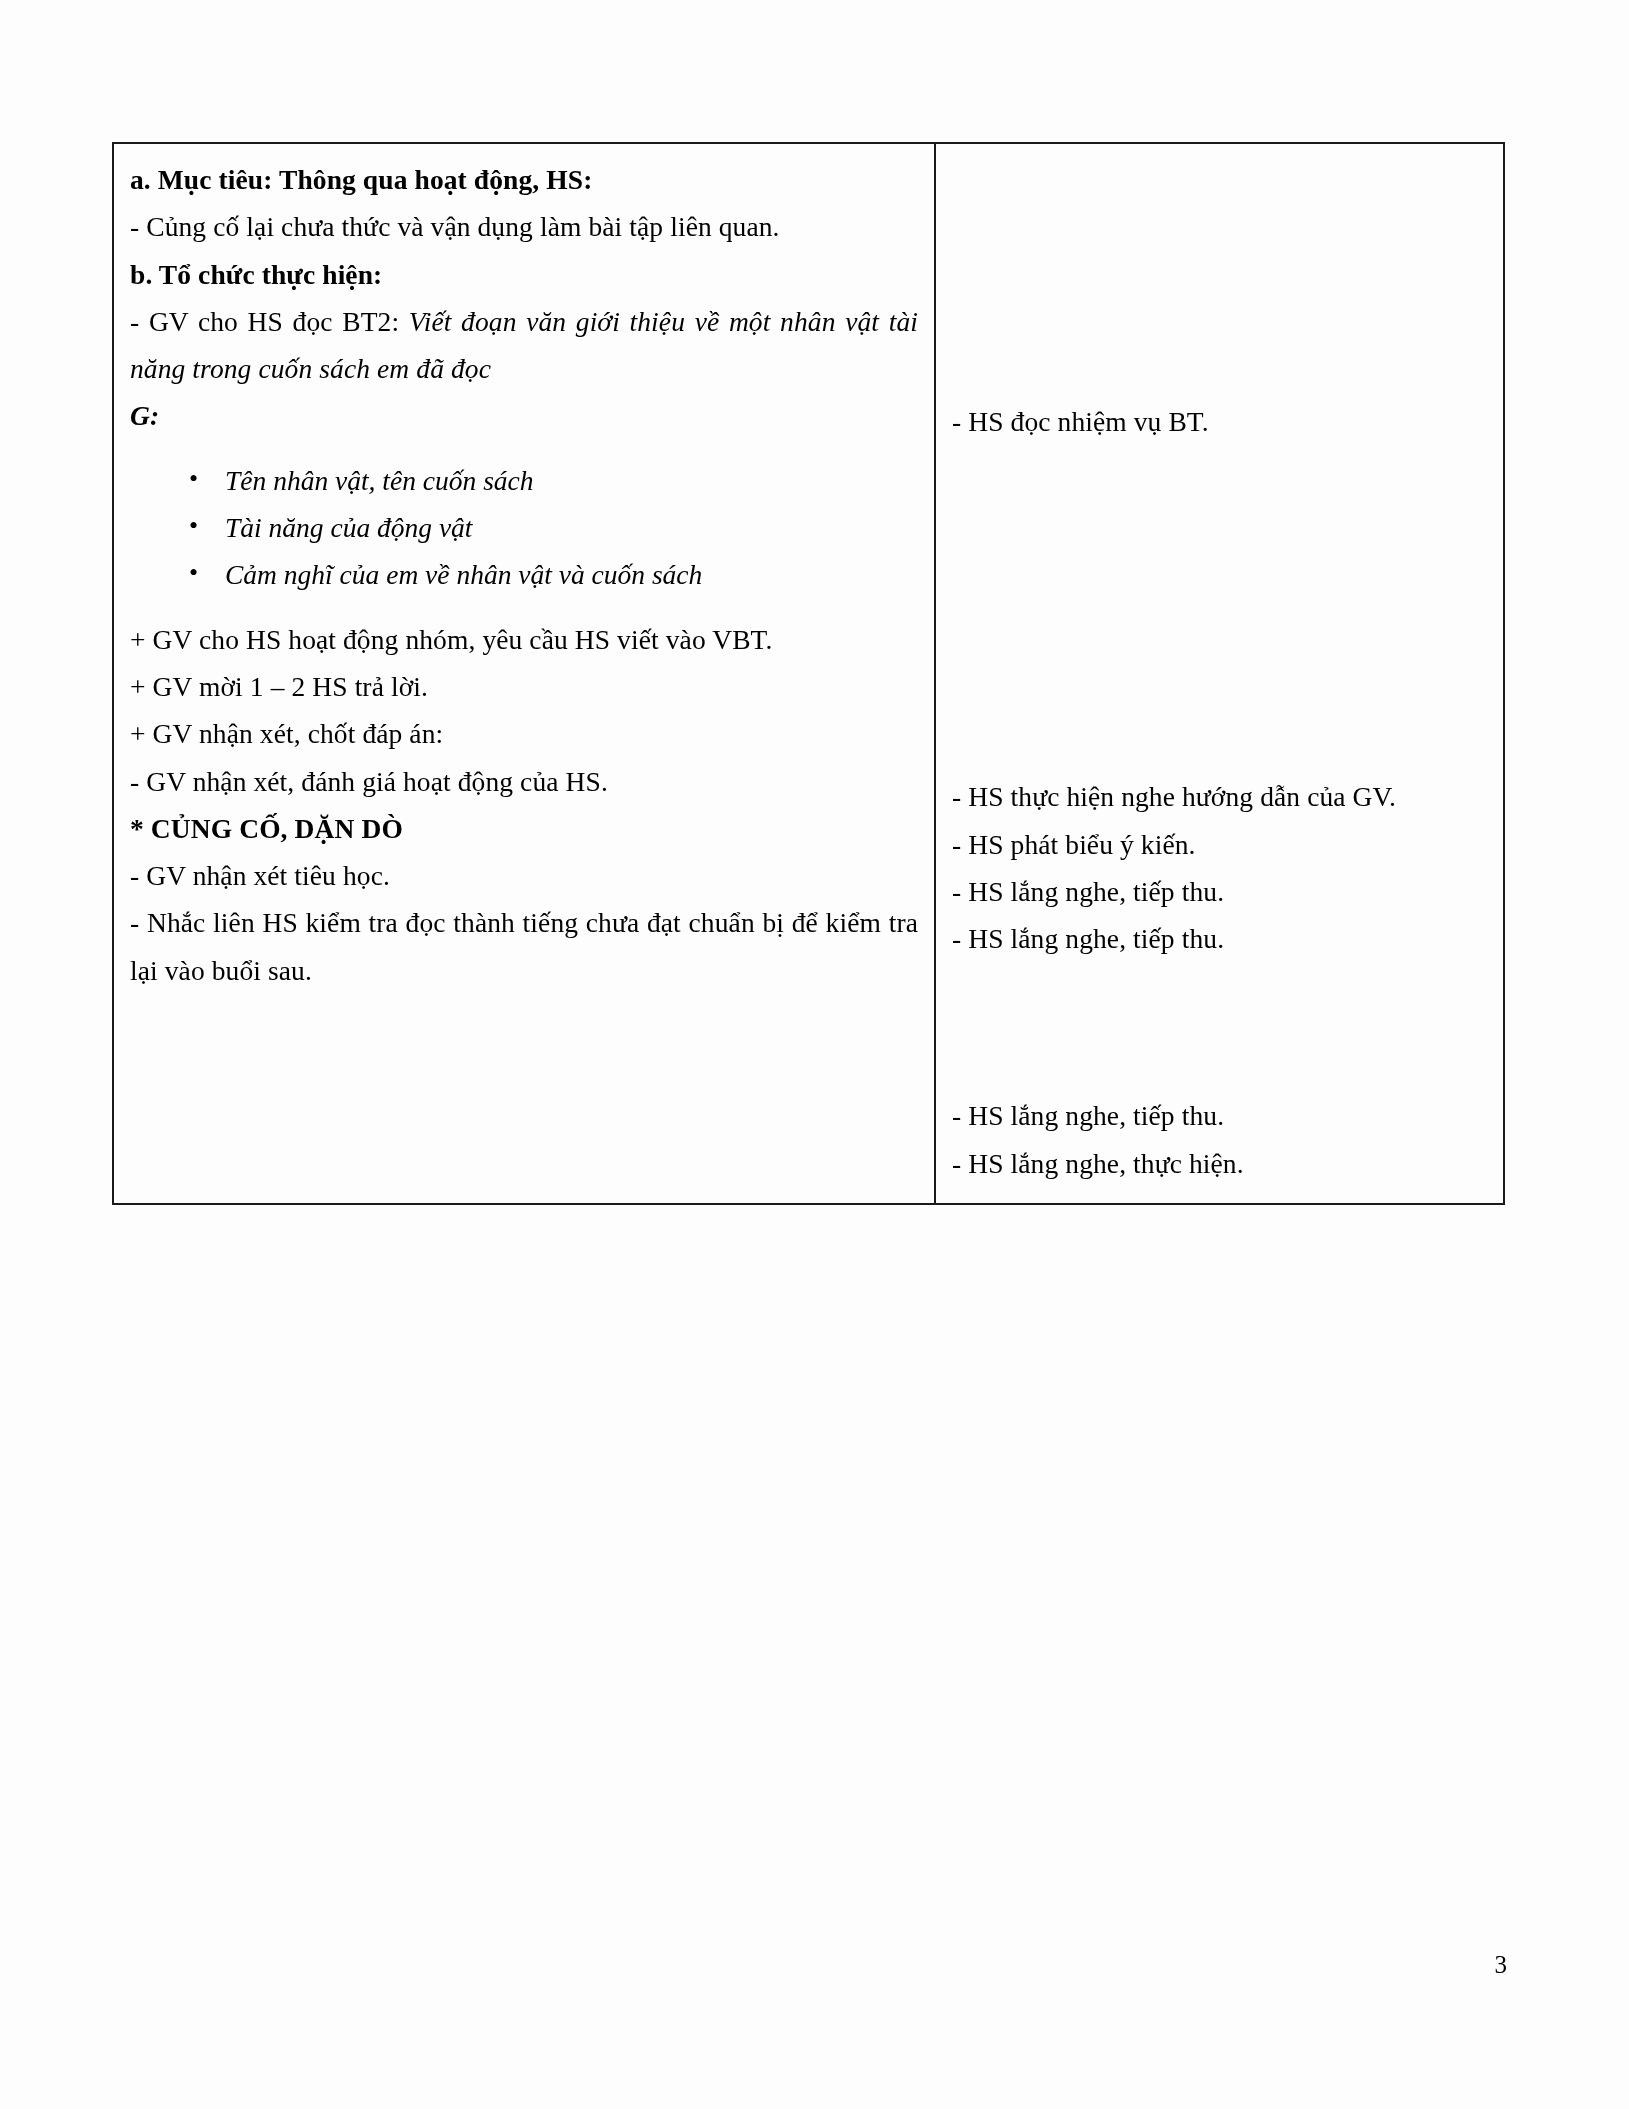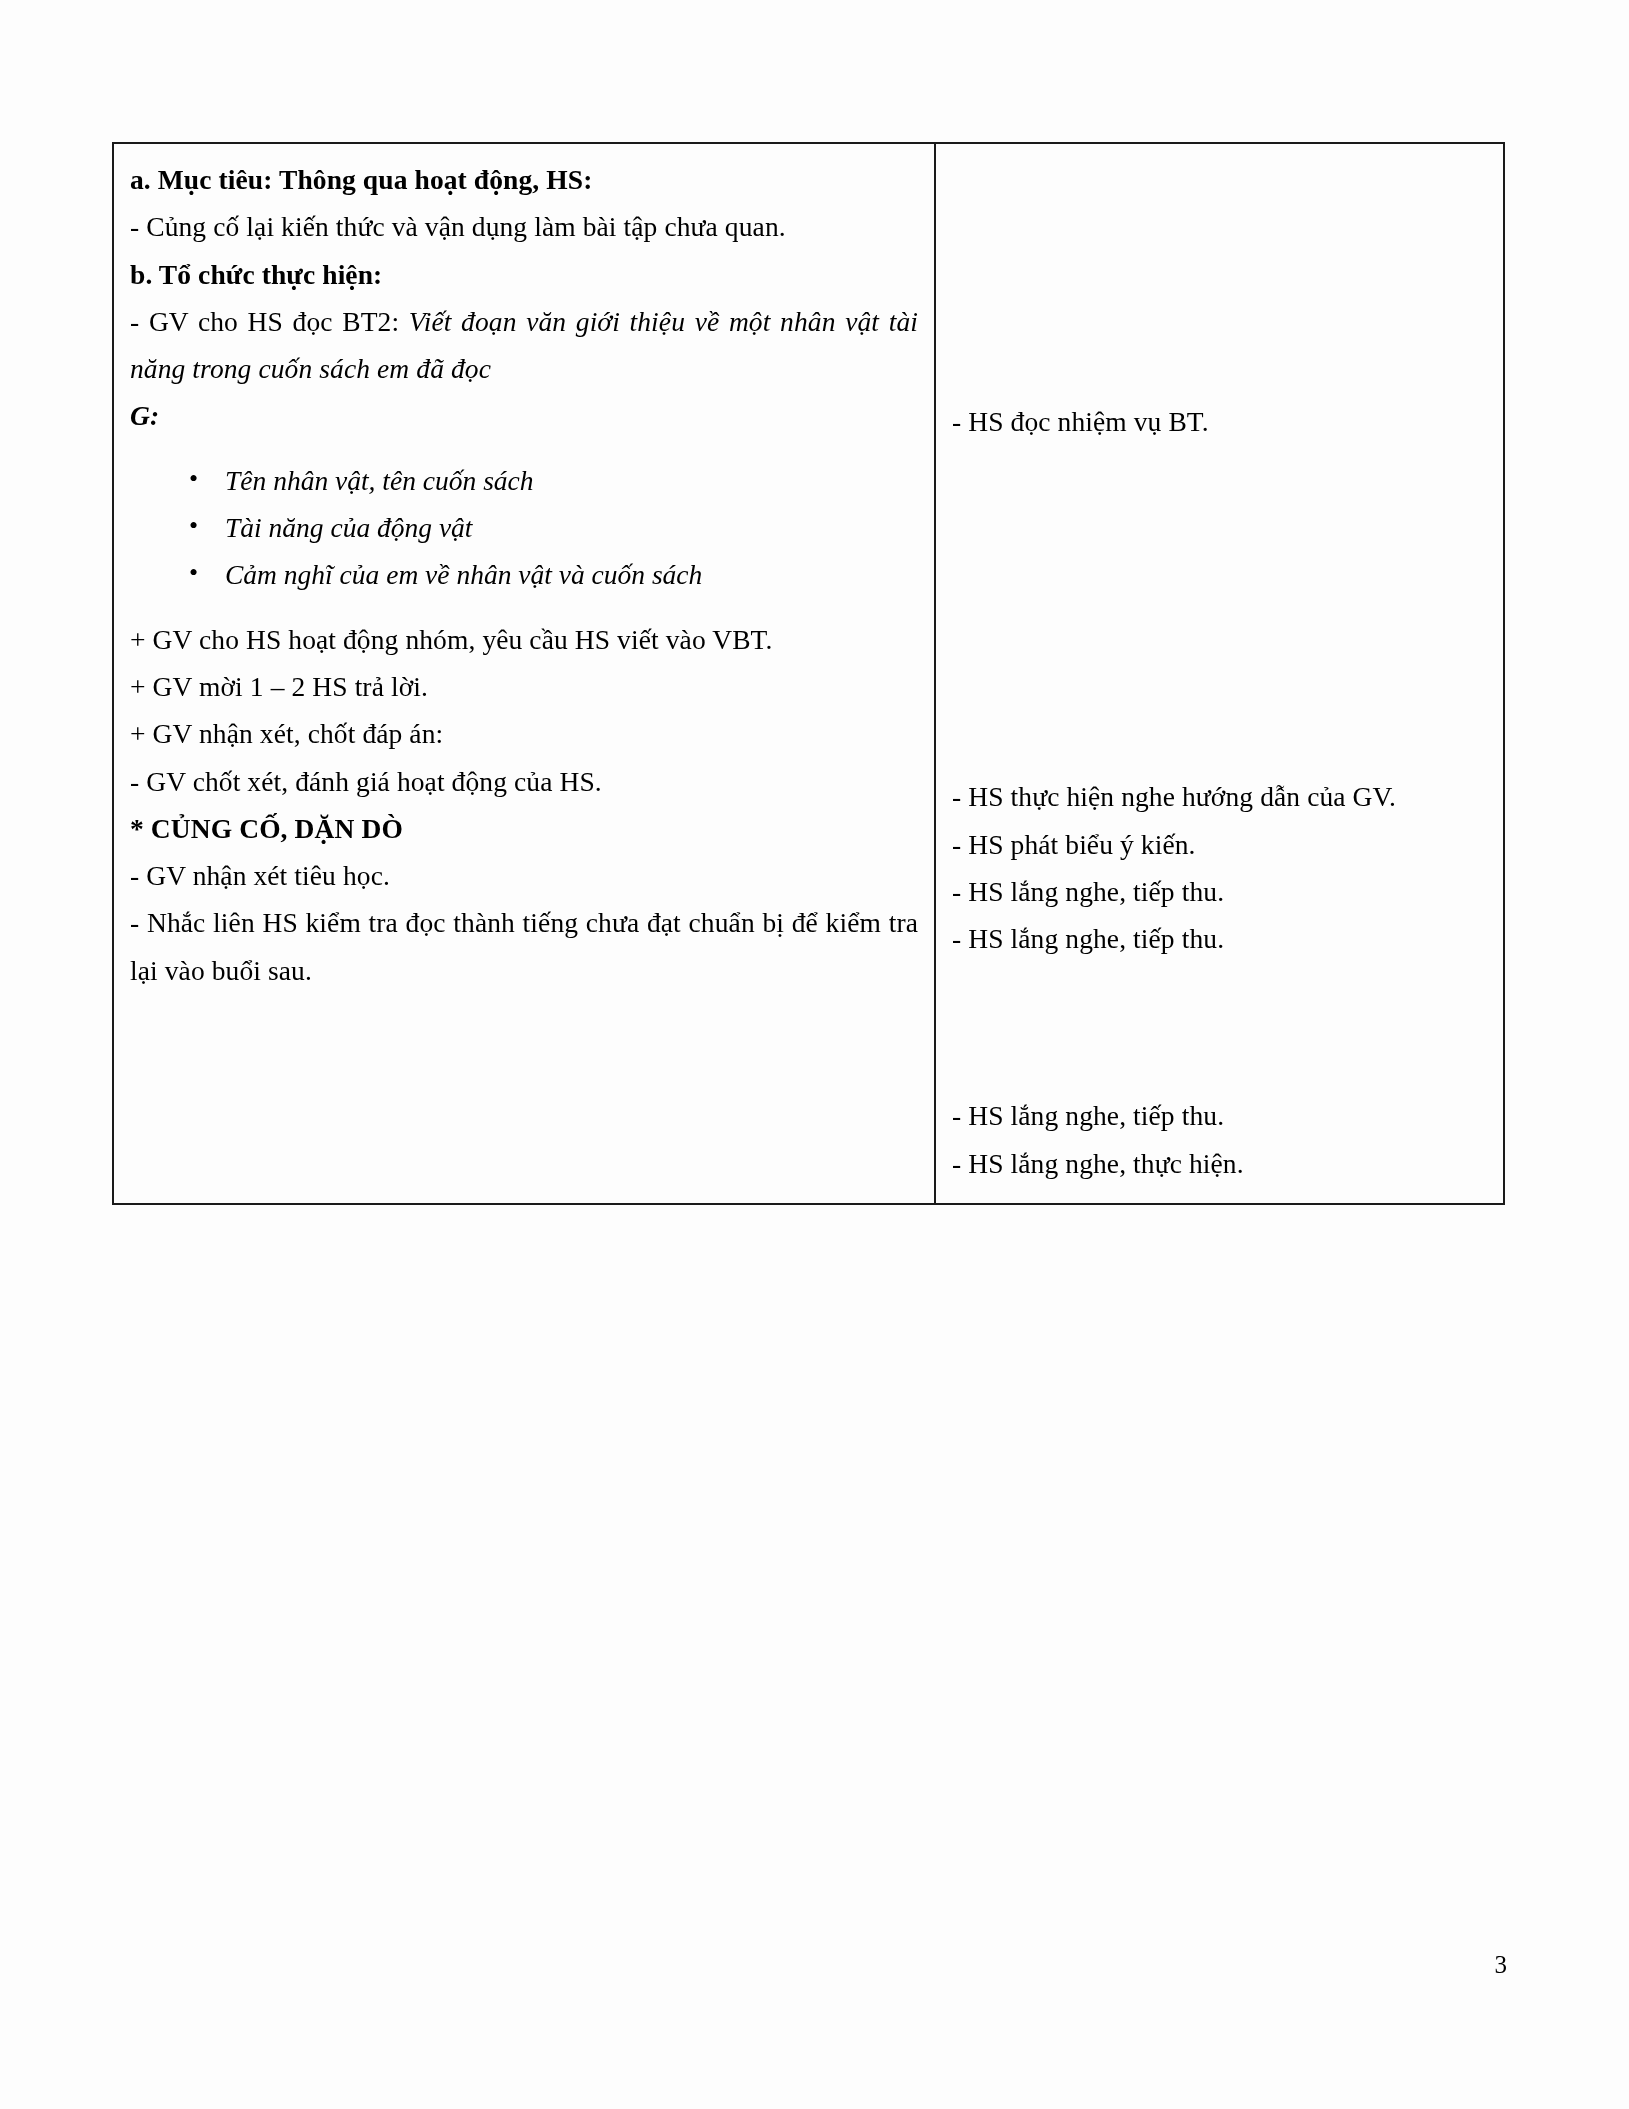--- a/index.html
+++ b/index.html
@@ -103,41 +103,41 @@
 
   <table class="lesson-table">
     <tbody>
         <tr>
 
       <td class="col-left">
         <div class="cell-inner">
 
           <p class="line nojust b">a. Mục tiêu: Thông qua hoạt động, HS:</p>
 
-          <p class="line">- Củng cố lại kiến thức và vận dụng làm bài tập chưa quan.</p>
+          <p class="line">- Củng cố lại chưa thức và vận dụng làm bài tập liên quan.</p>
 
           <p class="line nojust b">b. Tổ chức thực hiện:</p>
 
           <p class="line"><span>- GV cho HS đọc BT2: </span><span class="i">Viết đoạn văn giới thiệu về một nhân vật tài năng trong cuốn sách em đã đọc</span></p>
 
           <p class="line nojust bi">G:</p>
 
           <ul class="bullets">
             <li>Tên nhân vật, tên cuốn sách</li>
             <li>Tài năng của động vật</li>
             <li>Cảm nghĩ của em về nhân vật và cuốn sách</li>
           </ul>
 
           <p class="line">+ GV cho HS hoạt động nhóm, yêu cầu HS viết vào VBT.</p>
 
           <p class="line nojust">+ GV mời 1 – 2 HS trả lời.</p>
 
           <p class="line nojust">+ GV nhận xét, chốt đáp án:</p>
 
-          <p class="line nojust">- GV chốt xét, đánh giá hoạt động của HS.</p>
+          <p class="line nojust">- GV nhận xét, đánh giá hoạt động của HS.</p>
 
           <p class="line nojust b">* CỦNG CỐ, DẶN DÒ</p>
 
           <p class="line nojust">- GV nhận xét tiêu học.</p>
 
           <p class="line">- Nhắc liên HS kiểm tra đọc thành tiếng chưa đạt chuẩn bị để kiểm tra lại vào buổi sau.</p>
 
         </div>
       </td>
 

